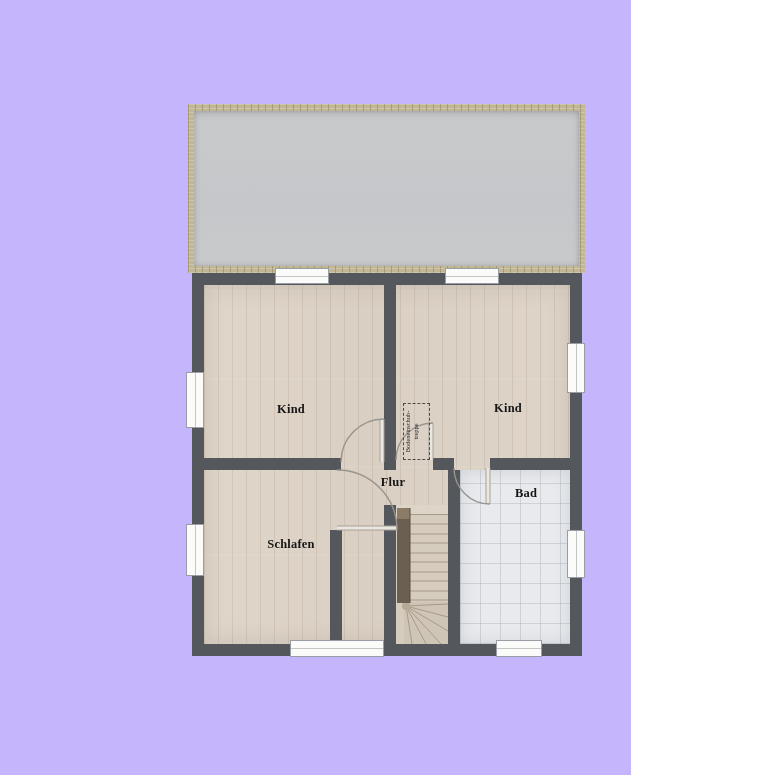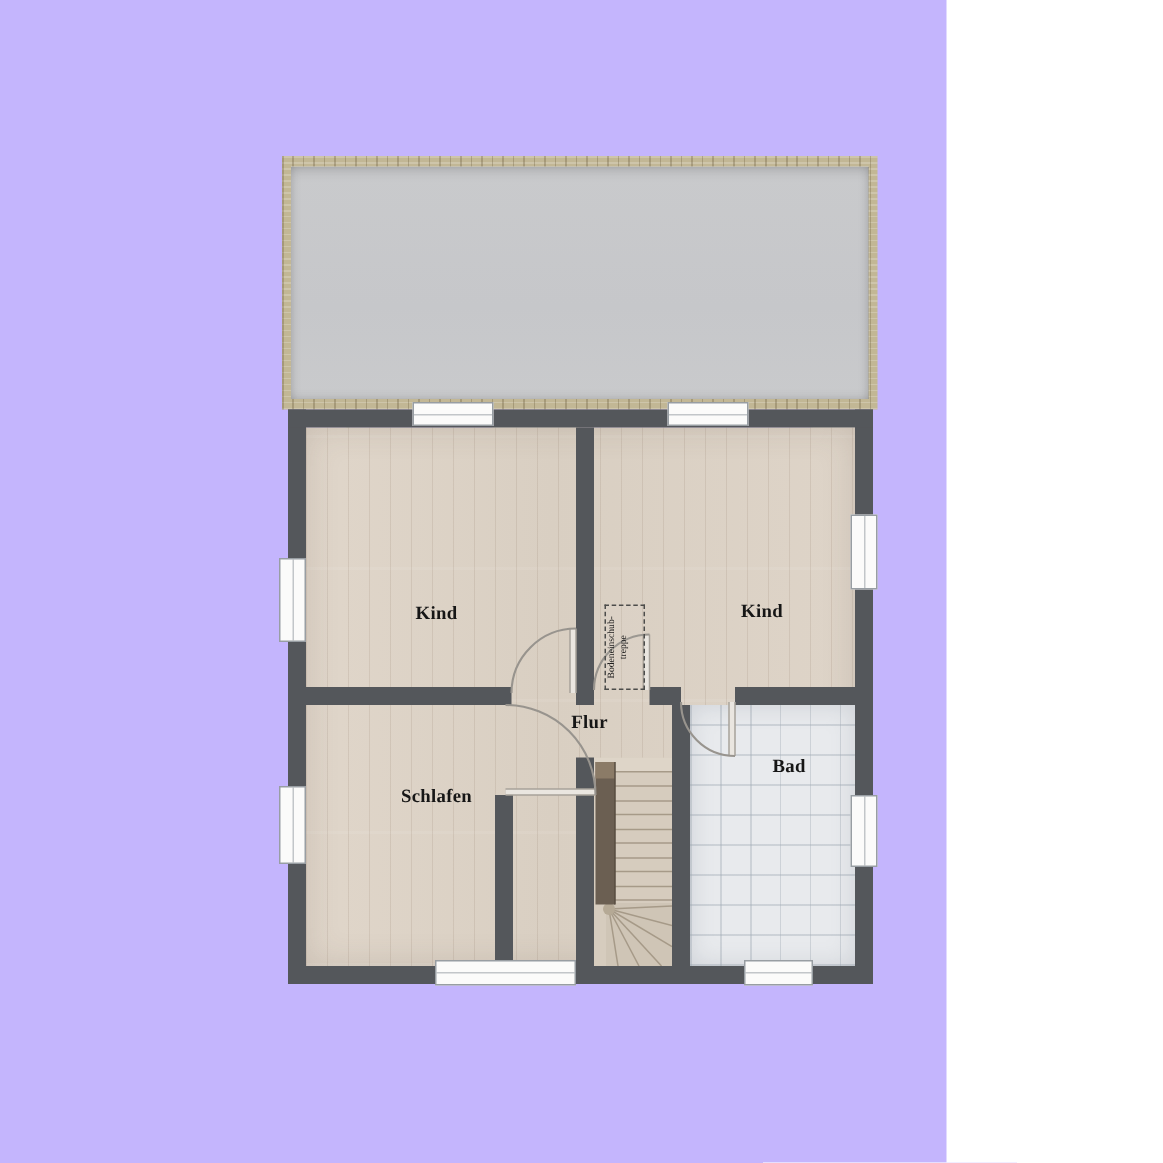--- a/index.html
+++ b/index.html
@@ -213,16 +213,16 @@
     <g>
       <line x1="488" y1="468" x2="488" y2="504" stroke="#a7a29a" stroke-width="5"></line>
       <line x1="488" y1="468" x2="488" y2="504" stroke="#eae6e0" stroke-width="3"></line>
       <path d="M454,468 A36,36 0 0 0 490,504" stroke="#98948e" stroke-width="1.4" fill="none"></path>
     </g>
   </svg>
 
   <div class="room-label" style="left:291px;top:409px;">Kind</div>
   <div class="room-label" style="left:508px;top:408px;">Kind</div>
   <div class="room-label" style="left:393px;top:482px;">Flur</div>
-  <div class="room-label" style="left:291px;top:531px;">Schlafen</div>
-  <div class="room-label" style="left:526px;top:511px;">Bad</div>
+  <div class="room-label" style="left:291px;top:544px;">Schlafen</div>
+  <div class="room-label" style="left:526px;top:493px;">Bad</div>
 
 </div>
 
 </body></html>

